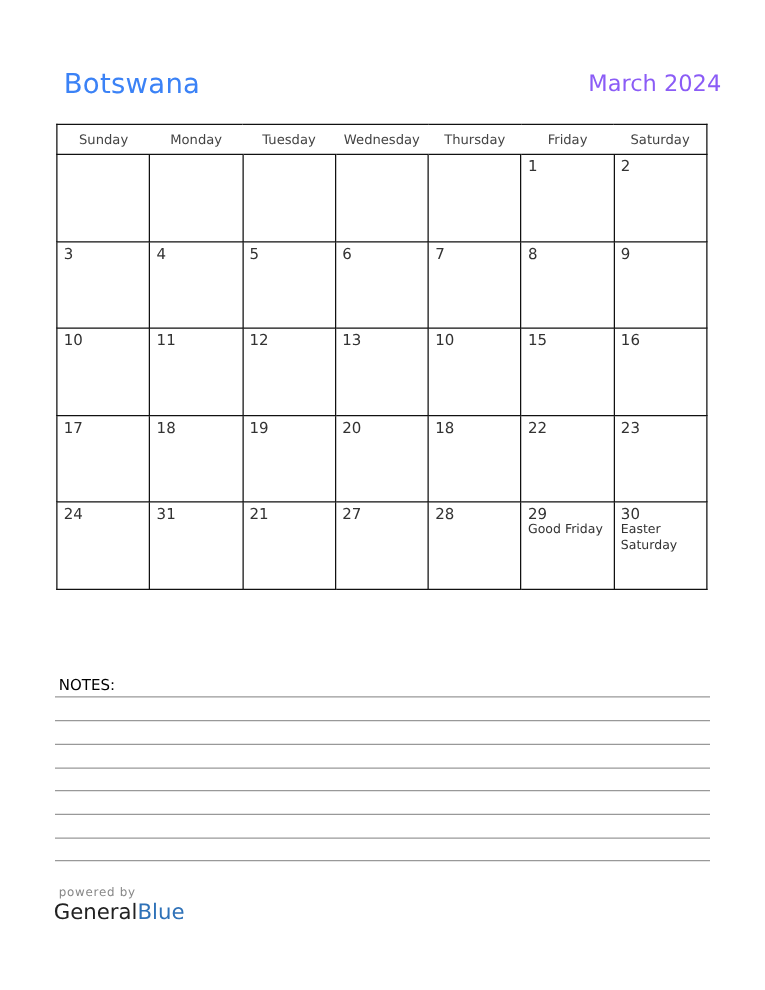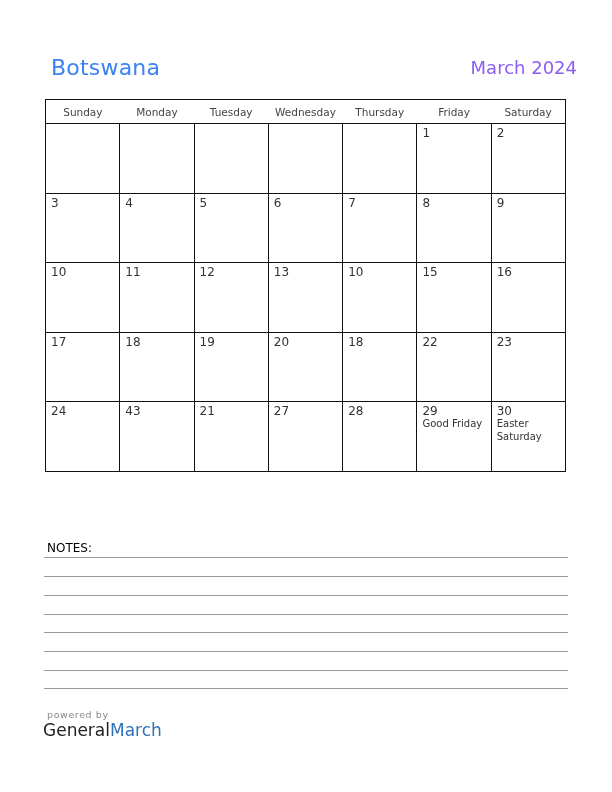--- a/index.html
+++ b/index.html
@@ -130,21 +130,21 @@
         </td>
         <td>
           <span class="day-num">23</span>
         </td>
       </tr>
       <tr>
         <td>
           <span class="day-num">24</span>
         </td>
         <td>
-          <span class="day-num">43</span>
+          <span class="day-num">31</span>
         </td>
         <td>
           <span class="day-num">21</span>
         </td>
         <td>
           <span class="day-num">27</span>
         </td>
         <td>
           <span class="day-num">28</span>
         </td>
@@ -167,13 +167,13 @@
     <div class="note-line" style="top: 576px;"></div>
     <div class="note-line" style="top: 595px;"></div>
     <div class="note-line" style="top: 614px;"></div>
     <div class="note-line" style="top: 632px;"></div>
     <div class="note-line" style="top: 651px;"></div>
     <div class="note-line" style="top: 670px;"></div>
     <div class="note-line" style="top: 688px;"></div>
   </div>
 
 <div class="powered">powered by</div>
-<div class="brand"><span>General</span><span class="blue">March</span></div>
+<div class="brand"><span>General</span><span class="blue">Blue</span></div>
 
 </body></html>

